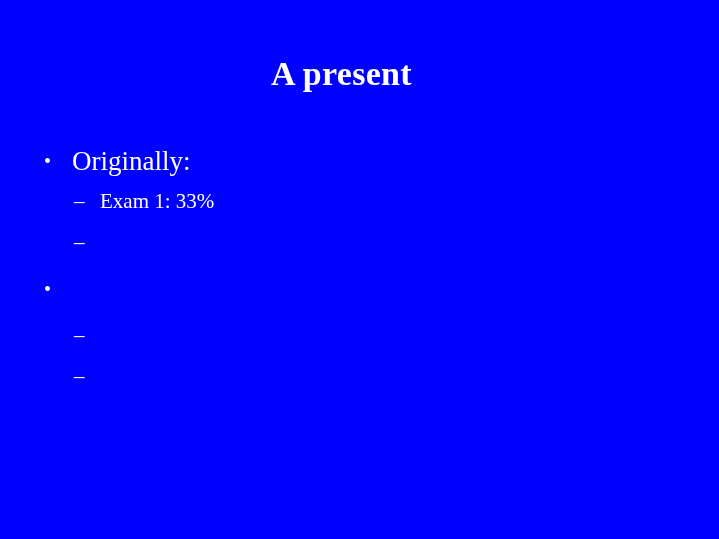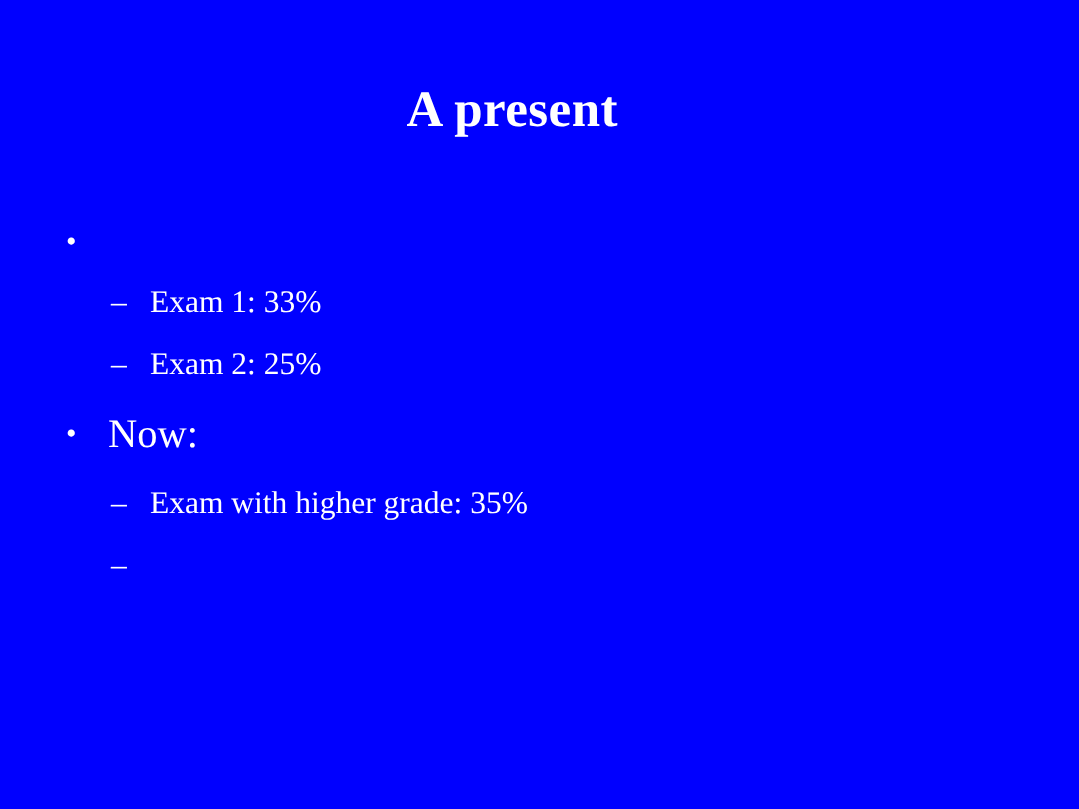--- a/index.html
+++ b/index.html
@@ -97,46 +97,44 @@
 <div class="slide">
 
   <div class="slide-title">A present</div>
 
   <div class="body-content">
 
     <div class="bullet-group">
 
       <div class="l1">
         <span class="marker">•</span>
+        <span>Originally:</span>
       </div>
 
       <div class="sub-list-a">
         <div class="l2">
           <span class="marker">–</span>
           <span>Exam 1: 33%</span>
         </div>
         <div class="l2">
           <span class="marker">–</span>
-          <span>Exam 2: 25%</span>
         </div>
       </div>
 
     </div>
 
     <div class="bullet-group group-now">
 
       <div class="l1">
         <span class="marker">•</span>
-        <span>Now:</span>
       </div>
 
       <div class="sub-list-b">
         <div class="l2">
           <span class="marker">–</span>
-          <span>Exam with higher grade: 35%</span>
         </div>
         <div class="l2">
           <span class="marker">–</span>
         </div>
       </div>
 
     </div>
 
   </div>
 </div>

